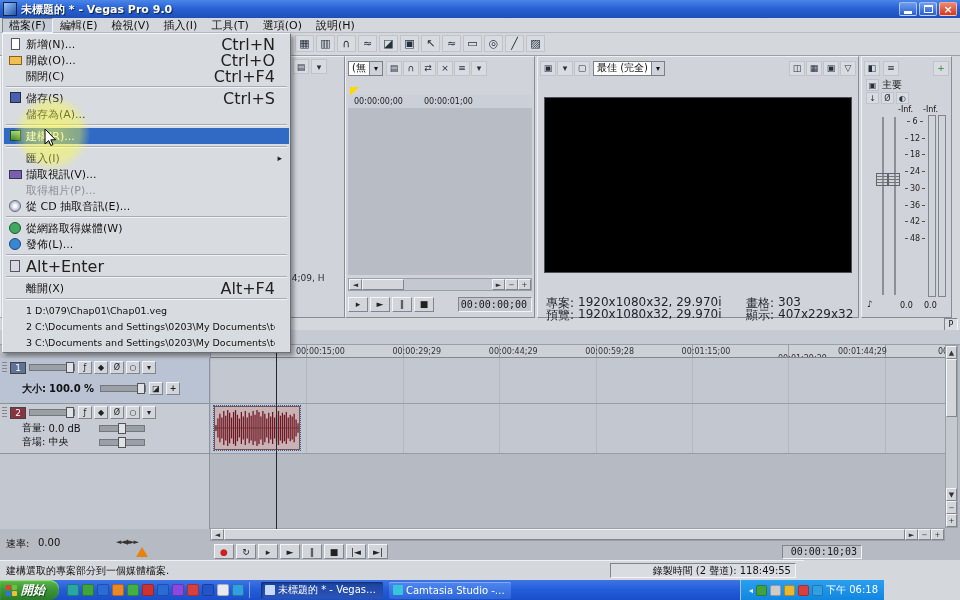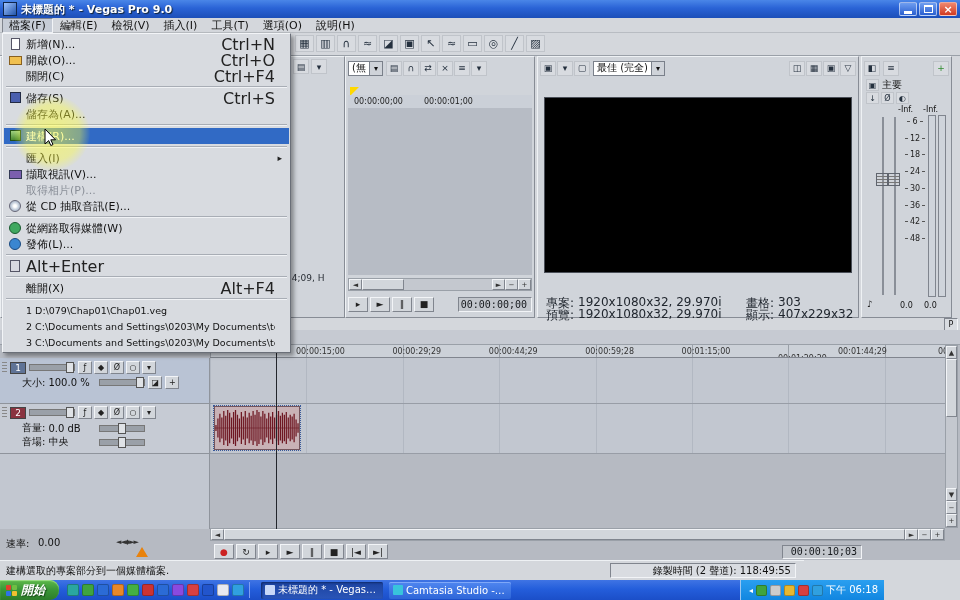--- a/index.html
+++ b/index.html
@@ -351,21 +351,21 @@
             <i style="left:36px;"></i>
           </div>
         <div id="t1-buttons" style="display:flex;gap:2px;">
             <div class="hbtn">ƒ</div>
             <div class="hbtn">◆</div>
             <div class="hbtn">Ø</div>
             <div class="hbtn">○</div>
             <div class="hbtn">▾</div>
           </div>
       </div>
-      <div class="hrow" style="">
+      <div class="hrow" style="margin-top:6px;font-weight:bold;">
         <span class="hlabel" style="margin-left:20px;">大小:</span>
         <span class="hval">100.0 %</span>
         <div class="hslider">
             <i style="left:36px;"></i>
           </div>
         <div class="hbtn">◪</div>
         <div class="hbtn">+</div>
       </div>
     </div>
 

